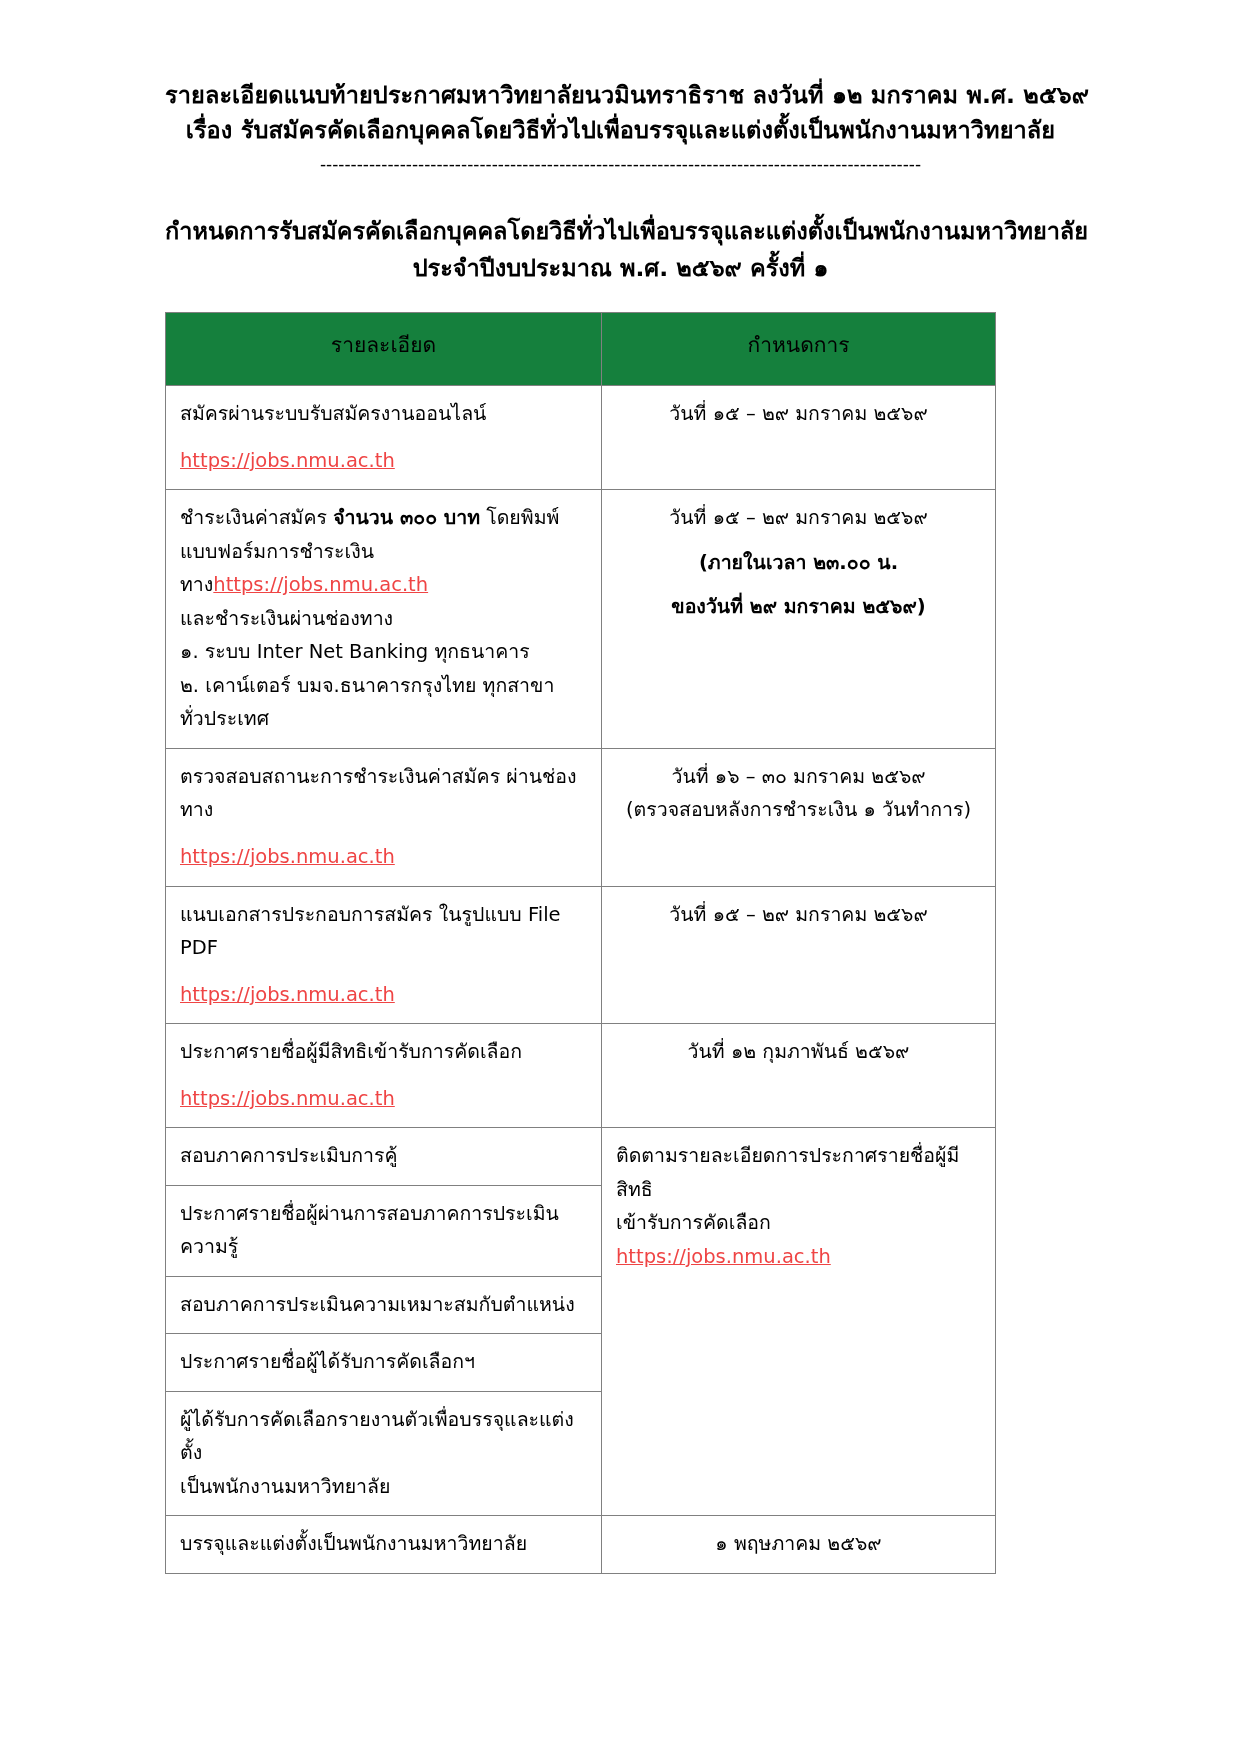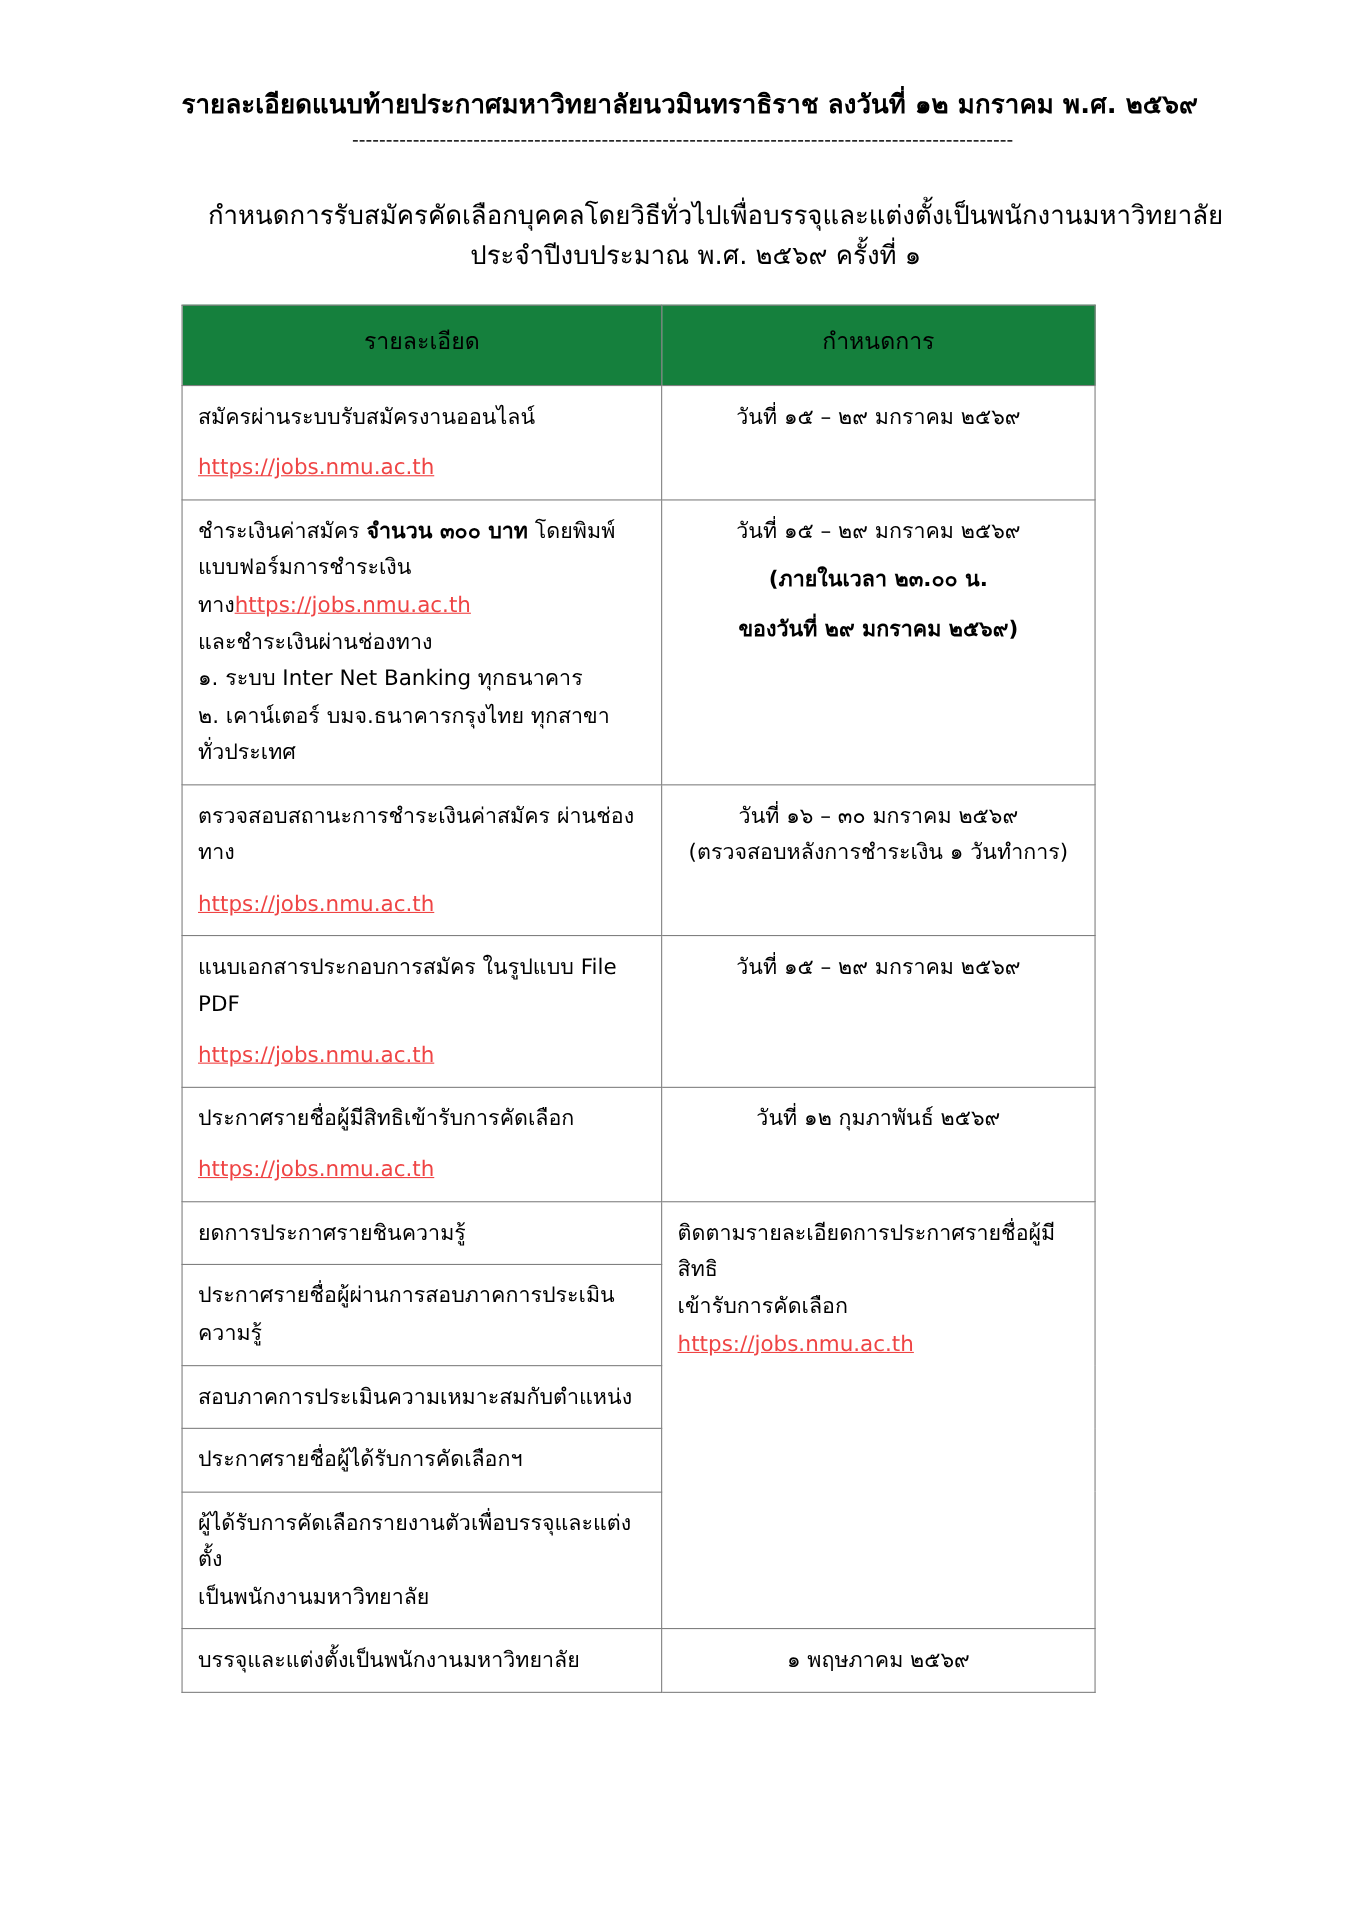--- a/index.html
+++ b/index.html
@@ -41,24 +41,23 @@
     line-height: 1.1;
     overflow: hidden;
     white-space: nowrap;
   }
   .subtitle-block {
     text-align: center;
     margin-top: 40px;
   }
   .subtitle-line {
     font-size: 23.5px;
-    font-weight: normal;
+    font-weight: bold;
     line-height: 1.55;
     white-space: nowrap;
-    margin-left: 24px;
   }
   table.schedule {
     margin-top: 26px;
     border-collapse: collapse;
     width: 830px;
     table-layout: fixed;
   }
   table.schedule td, table.schedule th {
     border: 1px solid #808080;
     vertical-align: top;
@@ -111,20 +110,21 @@
     padding-right: 24px;
   }
 </style>
 </head>
 <body>
 
 <div class="page">
 
   <div class="header-block">
     <div class="title-line">รายละเอียดแนบท้ายประกาศมหาวิทยาลัยนวมินทราธิราช  ลงวันที่  ๑๒   มกราคม พ.ศ. ๒๕๖๙</div>
+    <div class="title-line">เรื่อง  รับสมัครคัดเลือกบุคคลโดยวิธีทั่วไปเพื่อบรรจุและแต่งตั้งเป็นพนักงานมหาวิทยาลัย</div>
     <div class="rule-line">--------------------------------------------------------------------------------------------------</div>
   </div>
 
   <div class="subtitle-block">
     <div class="subtitle-line">กำหนดการรับสมัครคัดเลือกบุคคลโดยวิธีทั่วไปเพื่อบรรจุและแต่งตั้งเป็นพนักงานมหาวิทยาลัย</div>
     <div class="subtitle-line">ประจำปีงบประมาณ พ.ศ. ๒๕๖๙ ครั้งที่ ๑</div>
   </div>
 
   <table class="schedule">
     <colgroup>
@@ -190,21 +190,21 @@
         <td class="detail">
           <span class="line">ประกาศรายชื่อผู้มีสิทธิเข้ารับการคัดเลือก</span>
           <span class="line lnk gap-before">https://jobs.nmu.ac.th</span>
         </td>
         <td class="date">
           <span class="line">วันที่ ๑๒ กุมภาพันธ์ ๒๕๖๙</span>
         </td>
       </tr>
 
       <tr class="row-tall">
-        <td class="detail">ยดการประกาศรายชินความรู้</td>
+        <td class="detail">สอบภาคการประเมิบการคู้</td>
         <td class="center-merge" rowspan="5">
           <span class="line">ติดตามรายละเอียดการประกาศรายชื่อผู้มีสิทธิ</span>
           <span class="line"><span>เข้ารับการคัดเลือก </span><span class="lnk">https://jobs.nmu.ac.th</span></span>
         </td>
       </tr>
       <tr class="row-tall">
         <td class="detail">ประกาศรายชื่อผู้ผ่านการสอบภาคการประเมินความรู้</td>
       </tr>
       <tr class="row-tall">
         <td class="detail">สอบภาคการประเมินความเหมาะสมกับตำแหน่ง</td>

